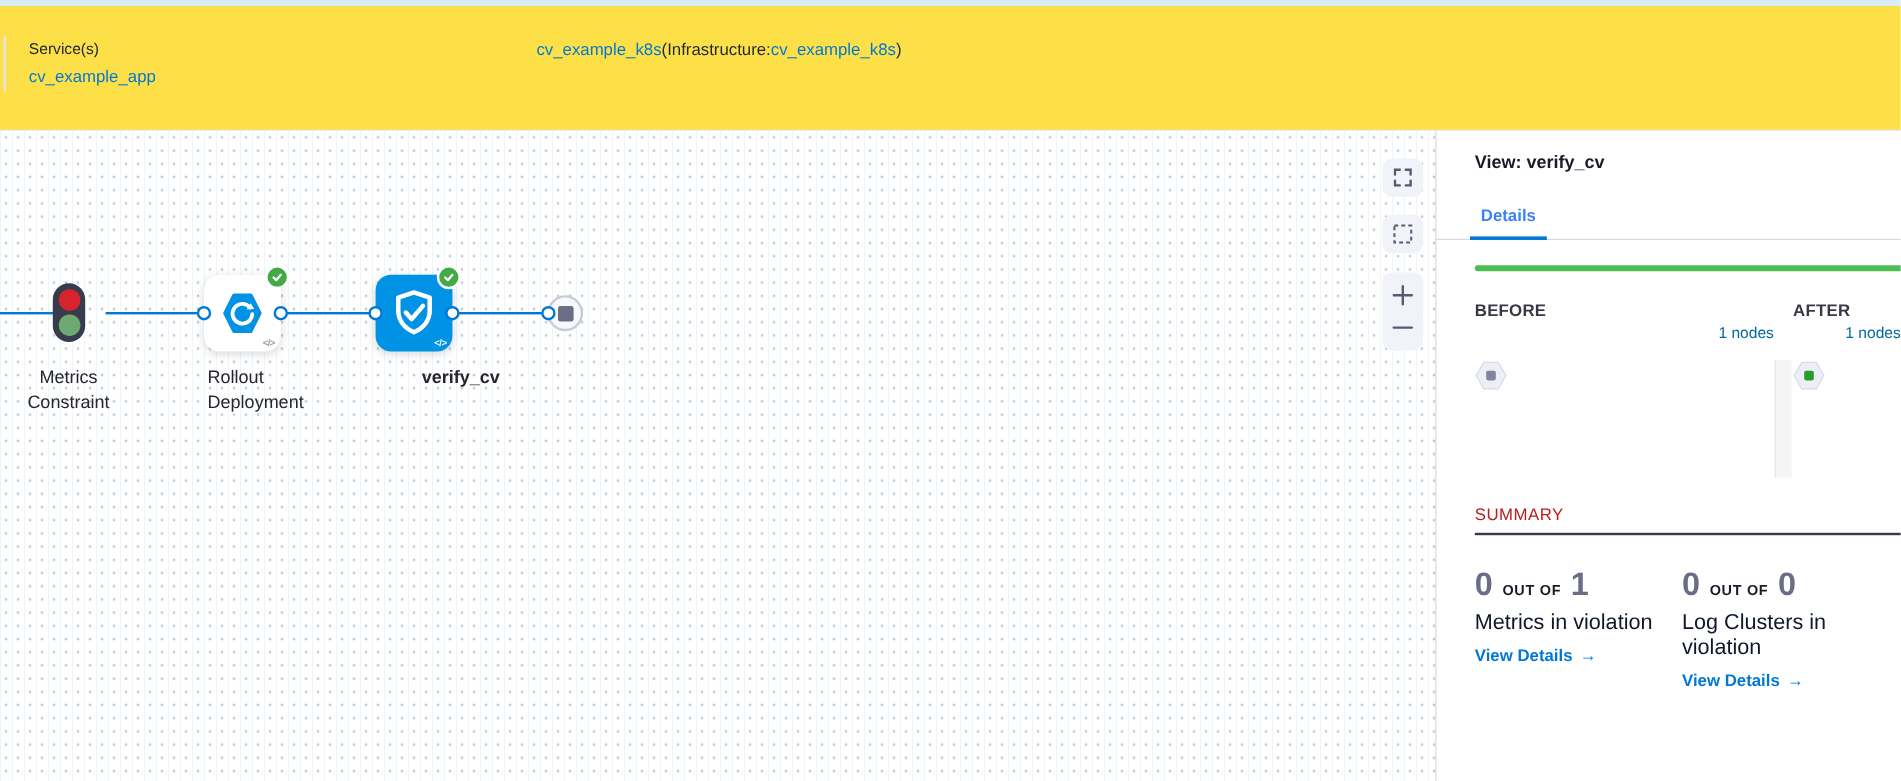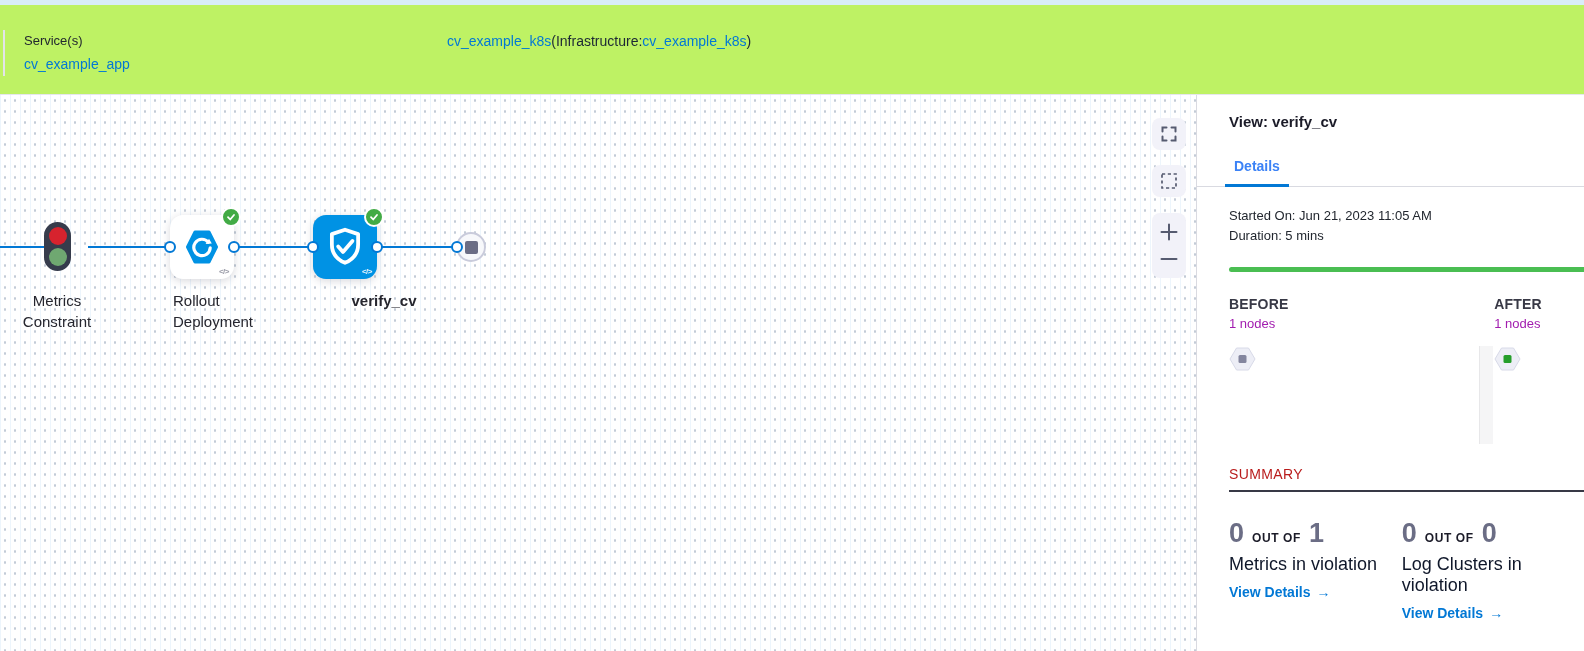--- a/index.html
+++ b/index.html
@@ -4,21 +4,21 @@
 <style>
   * { margin:0; padding:0; box-sizing:border-box; }
   html,body { width:1584px; height:651px; overflow:hidden; }
   body { font-family:"Liberation Sans", sans-serif; background:#fff; color:#22272f; }
   .page { position:relative; width:1584px; height:651px; }
 
   
   .top-strip { height:5px; background:#d9edf9; }
 
   
-  .header { position:relative; height:90px; background:#bef264; border-bottom:1px solid #e6e7ec; display:flex; }
+  .header { position:relative; height:104px; background:#fde047; border-bottom:1px solid #e6e7ec; display:flex; }
   .left-tick { position:absolute; left:3px; top:25px; width:2px; height:46px; background:#e3e4ea; }
   .hcol { padding-top:28px; }
   .hcol.service { margin-left:24px; flex:0 0 423px; }
   .hlabel { font-size:13px; color:#22272f; margin-bottom:7px; }
   .hlink { font-size:14px; color:#0278d5; text-decoration:none; cursor:pointer; }
   .hvalue { font-size:14px; color:#1c2735; }
   .hvalue a { color:#0278d5; text-decoration:none; cursor:pointer; }
 
   
   .main { display:flex; height:556px; }
@@ -67,21 +67,21 @@
   .panel-title { padding:18px 0 0 32px; font-size:15px; font-weight:bold; color:#1b1b28; }
   .tabs { margin-top:27px; padding-left:28px; border-bottom:1px solid #d9dae1; }
   .tab { display:inline-block; padding:0 9px 10px; font-size:14px; font-weight:bold; color:#3b82f6; border-bottom:3px solid #0278d5; margin-bottom:-1px; cursor:pointer; }
   .meta { margin:19px 32px 0; font-size:13px; line-height:20px; color:#22272f; }
   .progress-bar { margin-left:32px; margin-top:21px; height:5px; background:#4abe52; border-radius:3px 0 0 3px; }
 
   .ba-row { position:relative; display:flex; margin:24px 0 0 32px; height:170px; }
   .ba-col.before { width:250px; }
   .ba-col.after { width:90px; margin-left:16px; }
   .ba-title { font-size:14px; font-weight:bold; color:#383946; letter-spacing:0.2px; }
-  .ba-count { font-size:13px; color:#a21caf; margin-top:4px; }
+  .ba-count { font-size:13px; color:#0369a1; margin-top:4px;text-align:right; }
   .ba-hex { margin-top:16px; cursor:pointer; display:inline-block; }
   .ba-scrollbar { position:absolute; left:250px; top:50px; width:14px; height:98px; background:#f5f5f6; border-left:1px solid #e7e7e9; cursor:pointer; }
 
   .summary-title { margin-left:32px; font-size:14px; color:#b91c1c; letter-spacing:0.4px; }
   .summary-divider { margin-left:32px; margin-top:8px; border-top:2px solid #383946; }
   .sum-row { display:flex; margin:26px 0 0 32px; }
   .sum-item.first { width:181px; }
   .sum-nums { display:flex; align-items:baseline; }
   .sum-big { font-size:27px; font-weight:bold; color:#6b6d85; }
   .sum-outof { font-size:12px; font-weight:bold; color:#1b1b28; letter-spacing:0.6px; margin:0 8px; }
@@ -183,24 +183,20 @@
       </div>
     </div>
 
     <aside class="panel">
       <div class="panel-title">View: verify_cv</div>
 
       <div class="tabs">
         <div class="tab">Details</div>
       </div>
 
-      <div class="meta">
-        <div>Started On: Jun 21, 2023 11:05 AM</div>
-        <div>Duration: 5 mins</div>
-      </div>
 
       <div class="progress-bar"></div>
 
       <div class="ba-row">
         <div class="ba-col before">
           <div class="ba-title">BEFORE</div>
           <div class="ba-count">1 nodes</div>
           <span class="ba-hex">
             <svg width="27" height="24" viewBox="0 0 27 24">
               <polygon points="7.5,1 19.5,1 26,12 19.5,23 7.5,23 1,12" fill="#edeef6" stroke="#d8dae8" stroke-width="1"></polygon>

